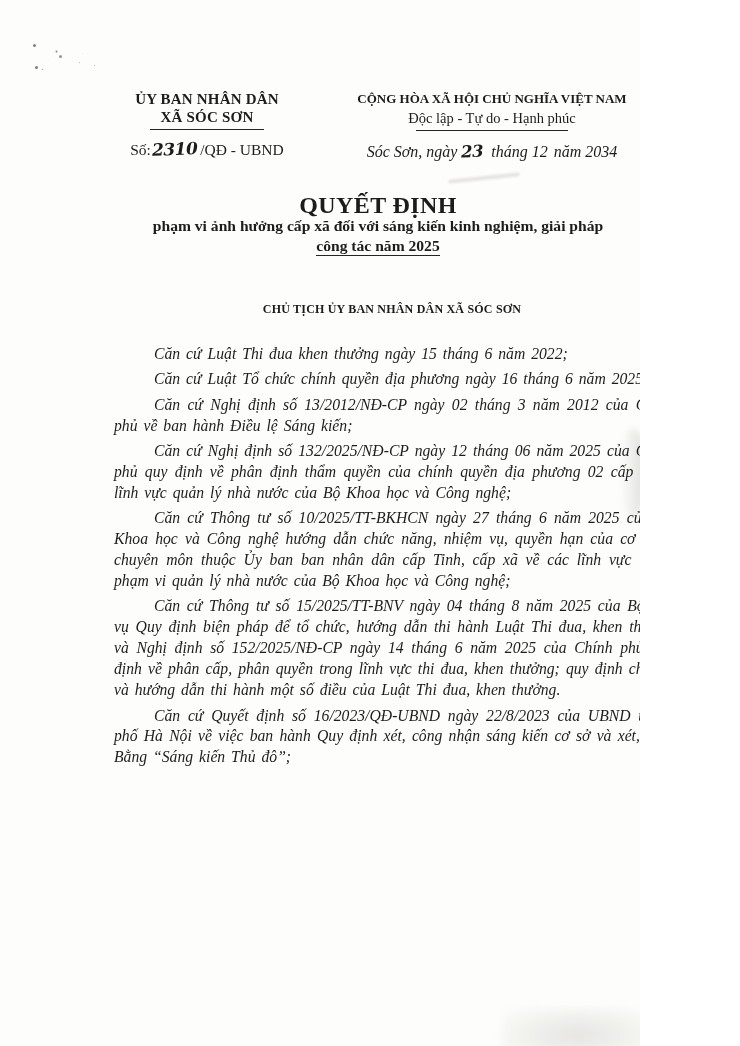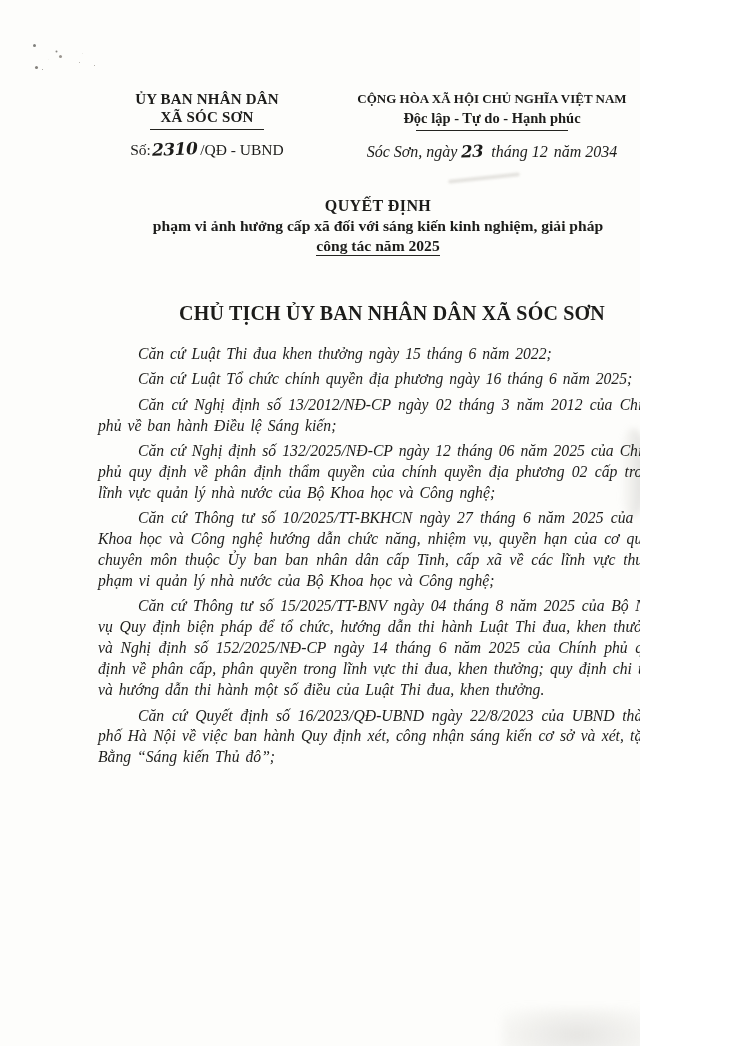--- a/index.html
+++ b/index.html
@@ -76,45 +76,45 @@
     display: inline-block;
     transform: rotate(-2deg);
   }
   .doc-number .handwritten { font-size: 17px; margin: 0 3px 0 1px; }
 
   .header-right {
     position: absolute; top: 90px; left: 318px; width: 348px;
     text-align: center;
   }
   .nat-line1 { font-weight: bold; font-size: 13px; line-height: 18px; }
-  .nat-line2 { font-weight: bold; font-size: 14.5px; line-height: 17px; margin-top: 2px; }
+  .nat-line2 { font-weight: normal; font-size: 14.5px; line-height: 17px; margin-top: 2px; }
   .rule-right { width: 152px; margin: 3px auto 0 auto; }
   .date-line { margin-top: 11px; font-style: italic; font-size: 16px; white-space: nowrap; }
   .date-line .handwritten { font-size: 16.5px; margin: 0 8px 0 4px; }
   .date-line .sp { display: inline-block; width: 6px; }
 
   
   .title-block {
     position: absolute; top: 195px; left: 94px; width: 568px;
     text-align: center;
   }
-  .doc-title { font-weight: bold; font-size: 16px; letter-spacing: .4px; line-height: 21px; }
+  .doc-title { font-weight: bold; font-size: 24px; letter-spacing: .4px; line-height: 21px; }
   .subtitle { font-weight: bold; font-size: 15.6px; line-height: 20px; }
   .subtitle:first-of-type { margin-top: 2px; }
   .underlined { border-bottom: 1.6px solid #242420; padding-bottom: 1px; }
 
   .authority {
     position: absolute; top: 302px; left: 112px; width: 560px;
-    text-align: center; font-weight: bold; font-size: 20px;
+    text-align: center; font-weight: bold; font-size: 12px;
     letter-spacing: .2px;
   }
 
   
   .body-text {
-    position: absolute; top: 344px; left: 98px; width: 560px;
+    position: absolute; top: 344px; left: 114px; width: 560px;
   }
   .para {
     margin: 0 0 4.5px 0;
     font-style: italic;
     font-size: 15.7px;
     line-height: 20.9px;
     text-align: justify;
     text-indent: 40px;
     word-spacing: 2px;
     color: #1d1d1b;

